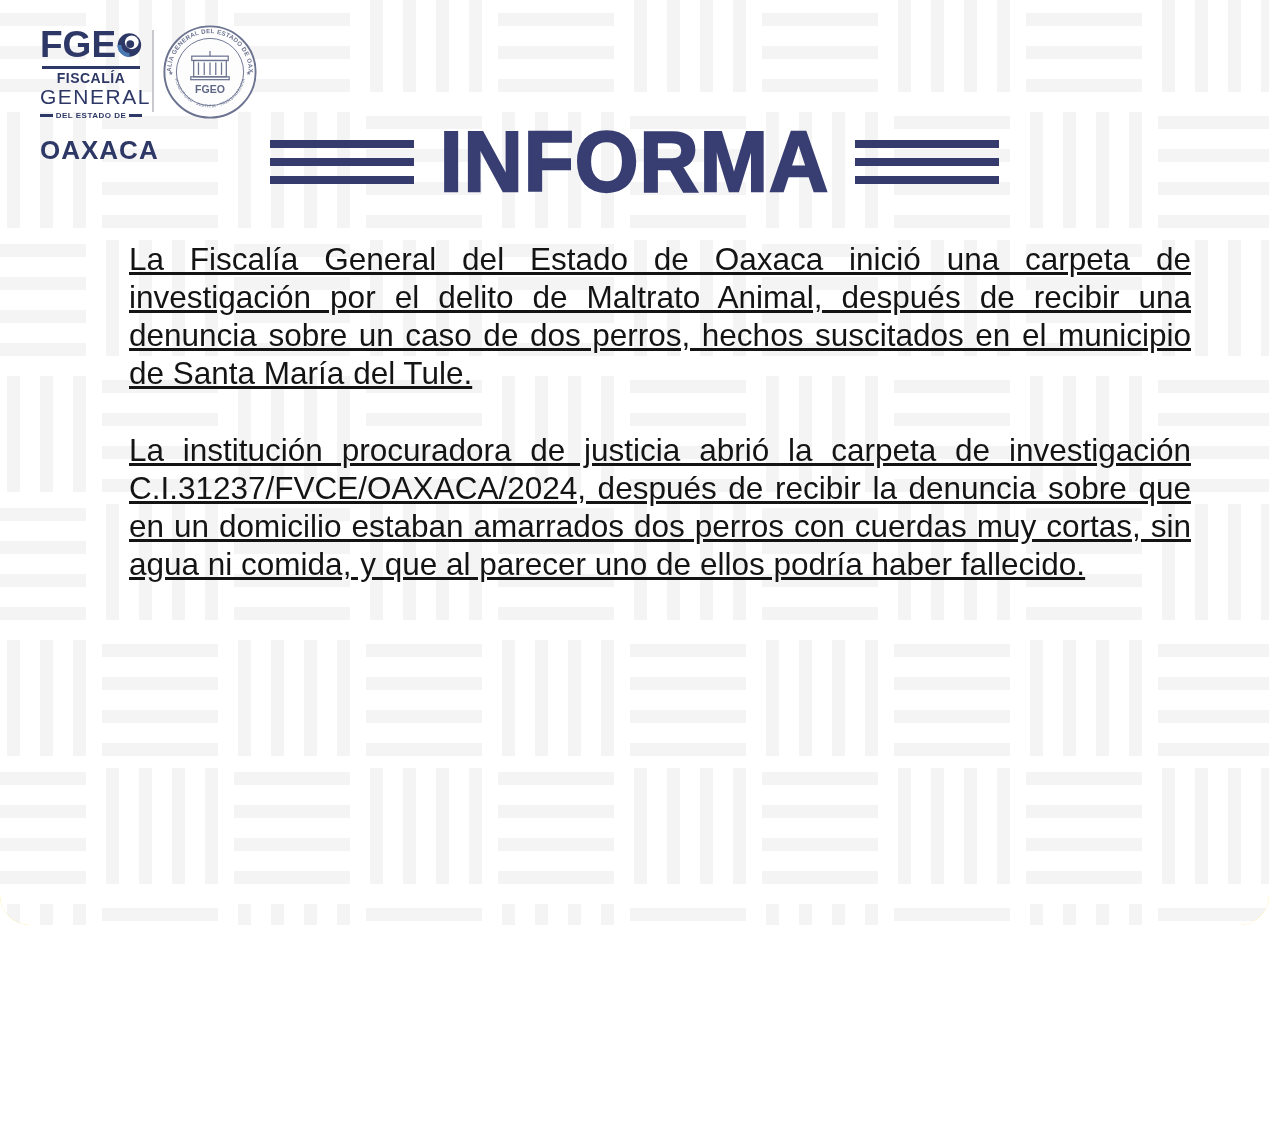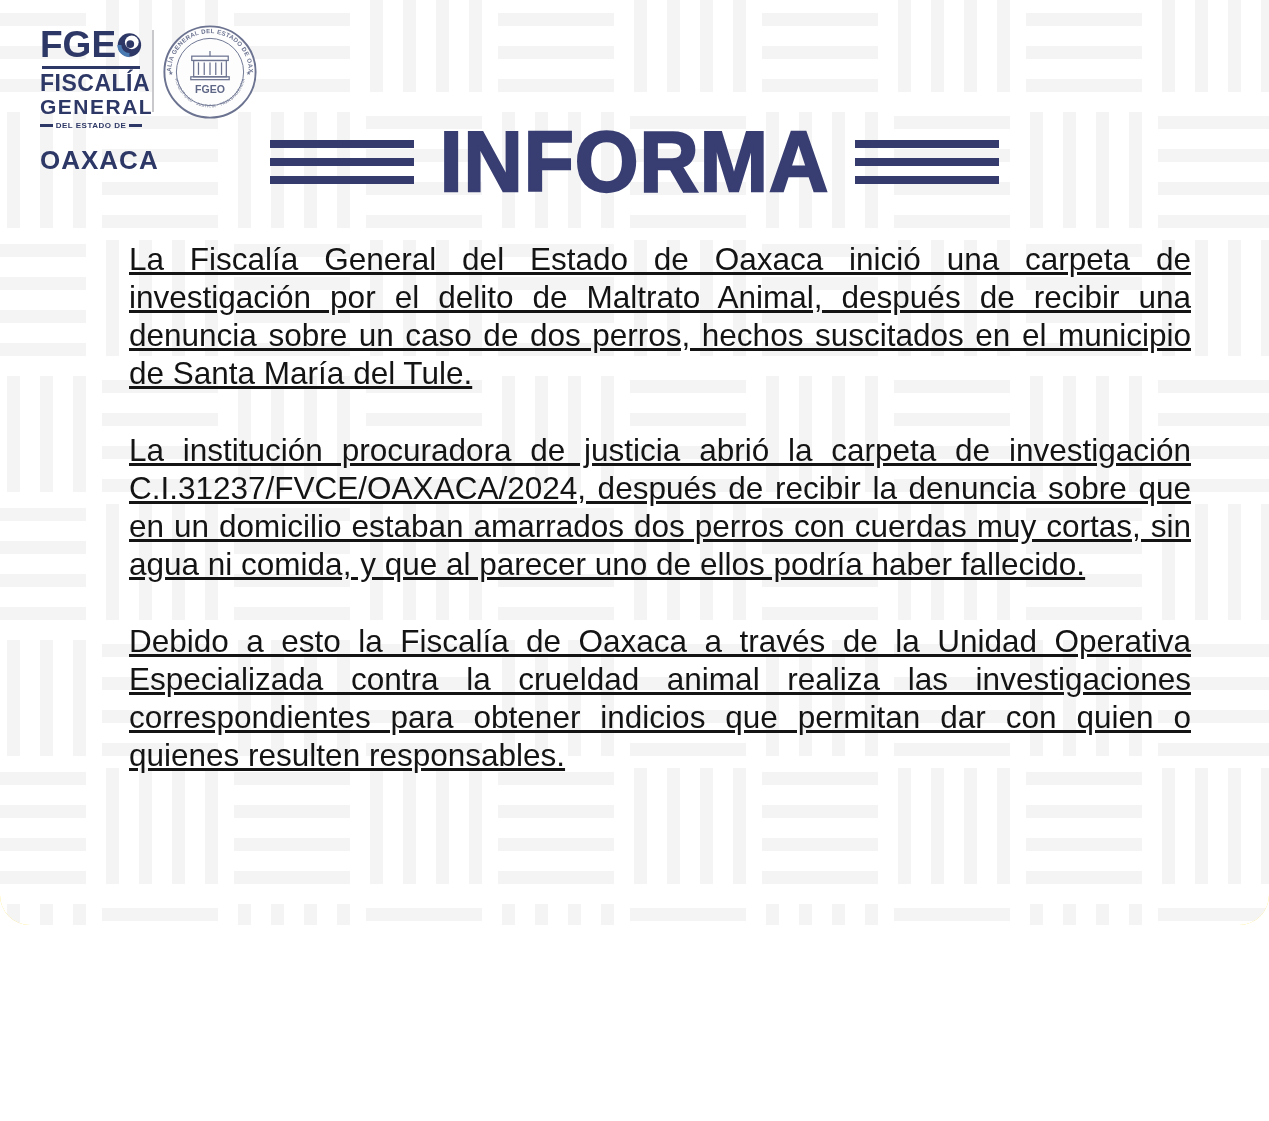--- a/index.html
+++ b/index.html
@@ -14,22 +14,22 @@
   }
   .bg-pattern{position:absolute;inset:0;z-index:0;}
   .layer{position:absolute;z-index:1;}
 
   
   .header{top:26px;left:40px;display:flex;align-items:flex-start;}
   .logo-block{width:102px;color:#2e3866;text-align:center;}
   .logo-acronym{display:flex;align-items:center;justify-content:center;gap:1px;
     font-weight:bold;font-size:37px;letter-spacing:0;line-height:1;}
   .logo-rule{height:3px;background:#2e3866;margin:3px 2px 2px 2px;}
-  .logo-word1{font-weight:bold;font-size:23px;letter-spacing:.5px;line-height:1.08;}
-  .logo-word2{font-weight:bold;font-size:21px;letter-spacing:1.5px;line-height:1.08;}
+  .logo-word1{font-weight:bold;font-size:14px;letter-spacing:.5px;line-height:1.08;}
+  .logo-word2{font-weight:normal;font-size:21px;letter-spacing:1.5px;line-height:1.08;}
   .estado-row{display:flex;align-items:center;gap:3px;margin:2px 0 17px 0;}
   .estado-rule{flex:1;height:3px;background:#2e3866;}
   .estado-text{font-weight:bold;font-size:8px;letter-spacing:.5px;white-space:nowrap;}
   .logo-word4{font-weight:bold;font-size:26px;letter-spacing:1px;line-height:1;}
   .header-divider{width:2px;height:82px;background:#c9c9cd;margin:4px 8px 0 10px;}
   .seal{margin-top:-2px;}
 
   
   .title-row{top:116px;left:0;width:100%;height:92px;
     display:flex;align-items:center;justify-content:center;gap:26px;}
@@ -146,21 +146,20 @@
     <div class="rule-group">
       <div class="rule-bar"></div>
       <div class="rule-bar"></div>
       <div class="rule-bar"></div>
     </div>
   </div>
 
   <main class="layer content">
     <p>La Fiscalía General del Estado de Oaxaca inició una carpeta de investigación por el delito de Maltrato Animal, después de recibir una denuncia sobre un caso de dos perros, hechos suscitados en el municipio de Santa María del Tule.</p>
     <p>La institución procuradora de justicia abrió la carpeta de investigación C.I.31237/FVCE/OAXACA/2024, después de recibir la denuncia sobre que en un domicilio estaban amarrados dos perros con cuerdas muy cortas, sin agua ni comida, y que al parecer uno de ellos podría haber fallecido.</p>
-    <p>Debido a esto la Fiscalía de Oaxaca a través de la Unidad Operativa Especializada contra la crueldad animal realiza las investigaciones correspondientes para obtener indicios que permitan dar con quien o quienes resulten responsables.</p>
   </main>
 
   <svg class="layer greca-band" width="1085" height="34" xmlns="http://www.w3.org/2000/svg" aria-hidden="true">
     <defs>
       <path id="greca-glyph" d="M23,23 H1 V1 H23 V16 H9 V8 H16" fill="none" stroke="#ffffff" stroke-width="2.8"></path>
       <pattern id="greca" width="60" height="34" patternUnits="userSpaceOnUse">
         <rect width="60" height="34" fill="#353c6d"></rect>
         <use href="#greca-glyph" transform="translate(3,5)"></use>
         <use href="#greca-glyph" transform="translate(53,5) scale(-1,1)"></use>
       </pattern>

